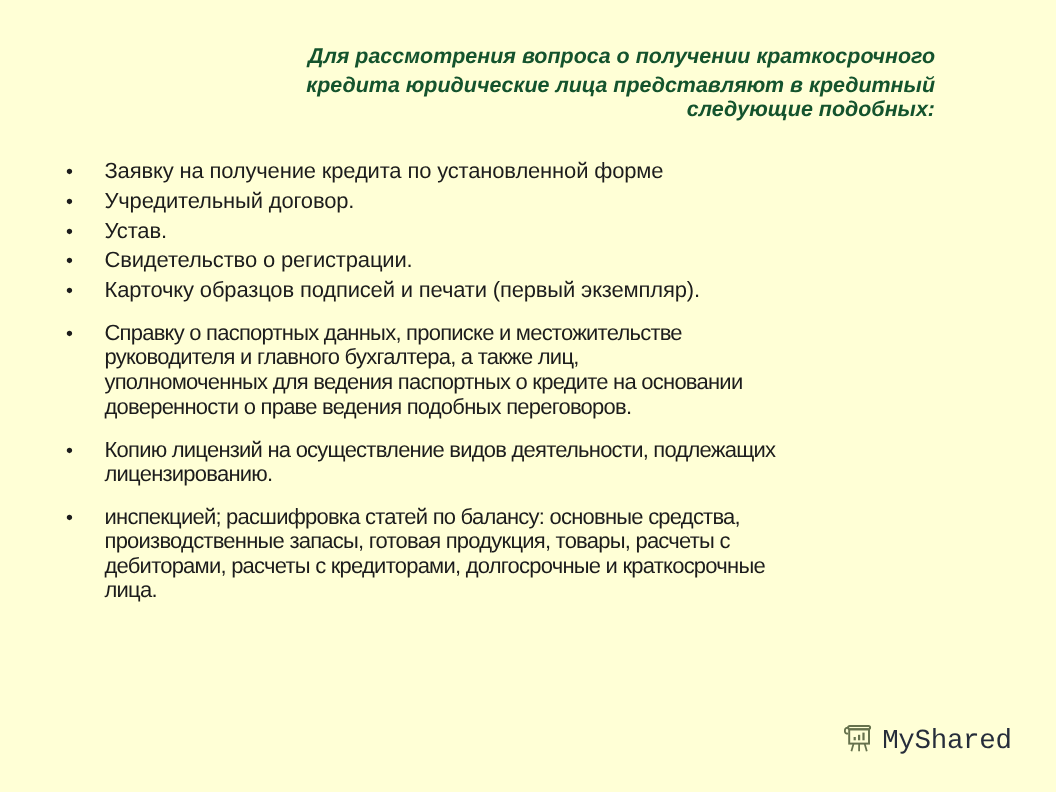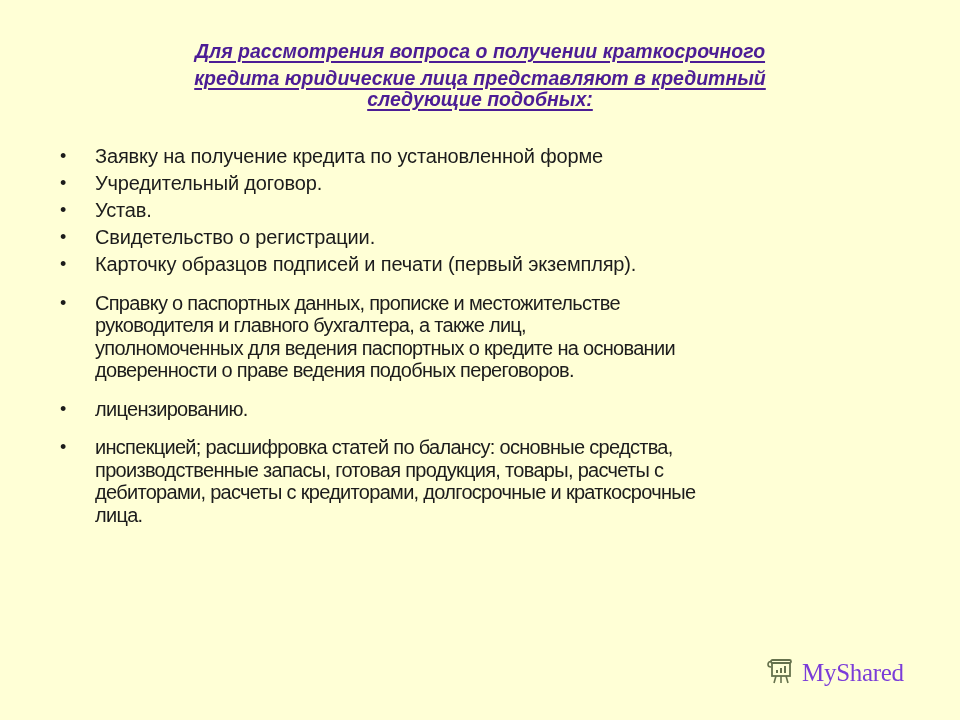--- a/index.html
+++ b/index.html
@@ -13,30 +13,29 @@
     position: relative;
     overflow: hidden;
     font-family: "Liberation Sans", sans-serif;
     color: #1a1a1a;
   }
   .title {
     position: absolute;
     left: 110px;
     top: 38px;
     width: 740px;
-    text-align: center;
+    text-align: right;
     font-family: "Liberation Sans", sans-serif;
     font-weight: bold;
     font-style: italic;
     font-size: 19.5px;
     line-height: 27px;
-    text-decoration: underline;
     text-decoration-thickness: 2px;
     text-underline-offset: 3px;
-    color: #4c1d95;
+    color: #14532d;
   }
   .title span { display: block; }
   .title .l3 { line-height: 22px; margin-top: -4px; }
   .list {
     position: absolute;
     left: 60px;
     top: 145px;
     width: 830px;
     margin: 0;
     padding: 0;
@@ -63,23 +62,23 @@
     position: absolute;
     left: 766px;
     top: 656px;
     display: flex;
     align-items: center;
     gap: 6px;
     color: #4a5a3a;
     opacity: 0.9;
   }
   .brand-text {
-    font-family: Liberation Serif, serif;
+    font-family: Liberation Mono, monospace;
     font-size: 25px;
-    color: #6d28d9;
+    color: #0f172a;
     letter-spacing: -0.3px;
   }
 </style>
 </head>
 <body>
 
 <div class="title">
   <span class="l1">Для рассмотрения вопроса о получении краткосрочного</span>
   <span class="l2">кредита юридические лица представляют в кредитный</span>
   <span class="l3">следующие подобных:</span>
@@ -121,20 +120,21 @@
     <div class="txt">
       <span>Справку о паспортных данных, прописке и местожительстве</span>
       <span>руководителя и главного бухгалтера, а также лиц,</span>
       <span>уполномоченных для ведения паспортных о кредите на основании</span>
       <span>доверенности о праве ведения подобных переговоров.</span>
     </div>
   </li>
   <li class="narrow">
     <span class="bullet">•</span>
     <div class="txt">
+      <span>Копию лицензий на осуществление видов деятельности, подлежащих</span>
       <span>лицензированию.</span>
     </div>
   </li>
   <li class="narrow">
     <span class="bullet">•</span>
     <div class="txt">
       <span>инспекцией; расшифровка статей по балансу: основные средства,</span>
       <span>производственные запасы, готовая продукция, товары, расчеты с</span>
       <span>дебиторами, расчеты с кредиторами, долгосрочные и краткосрочные</span>
       <span>лица.</span>

